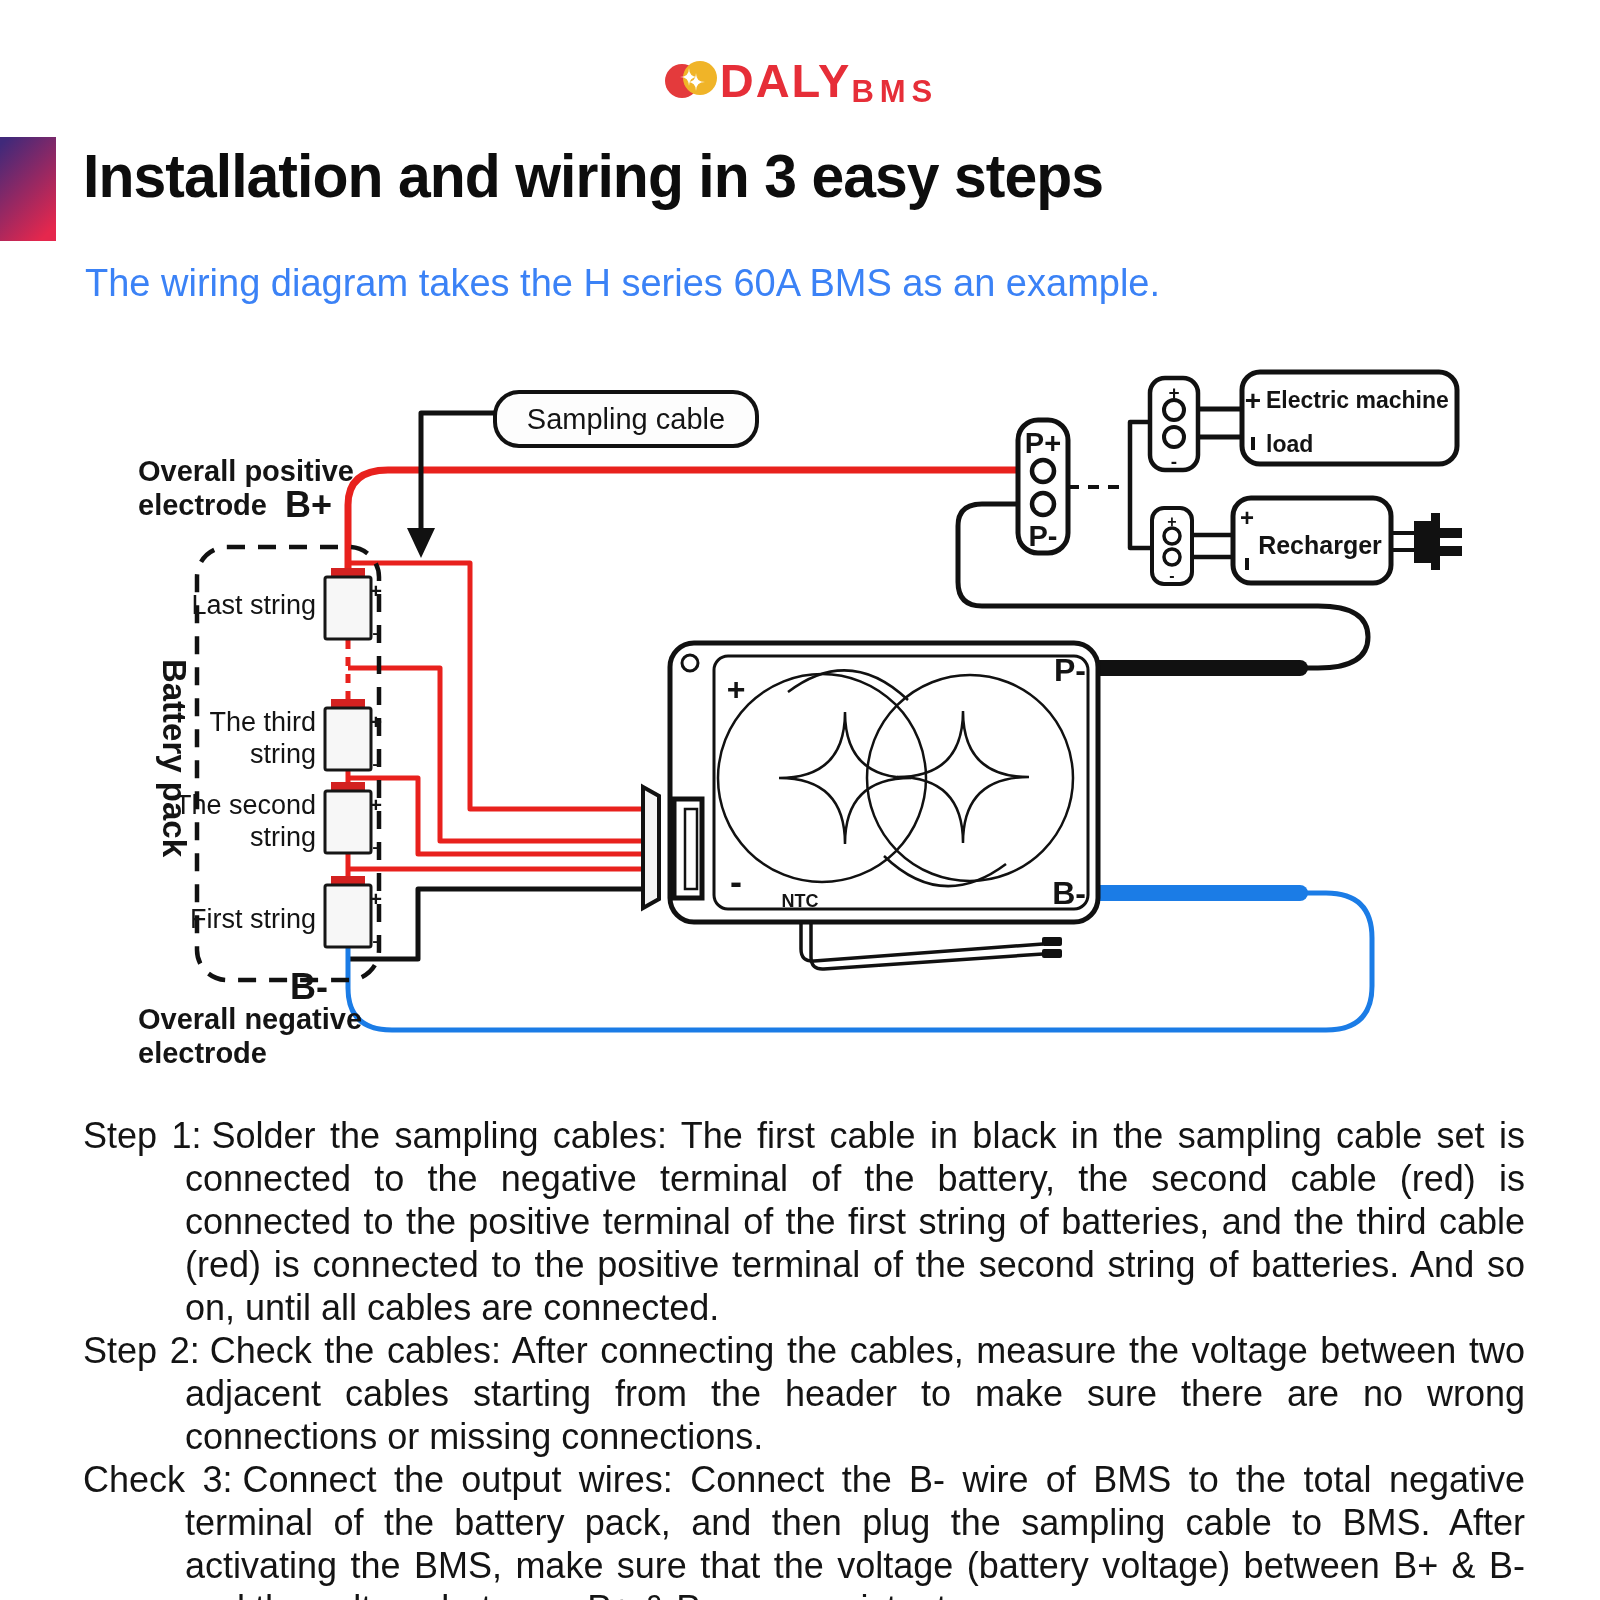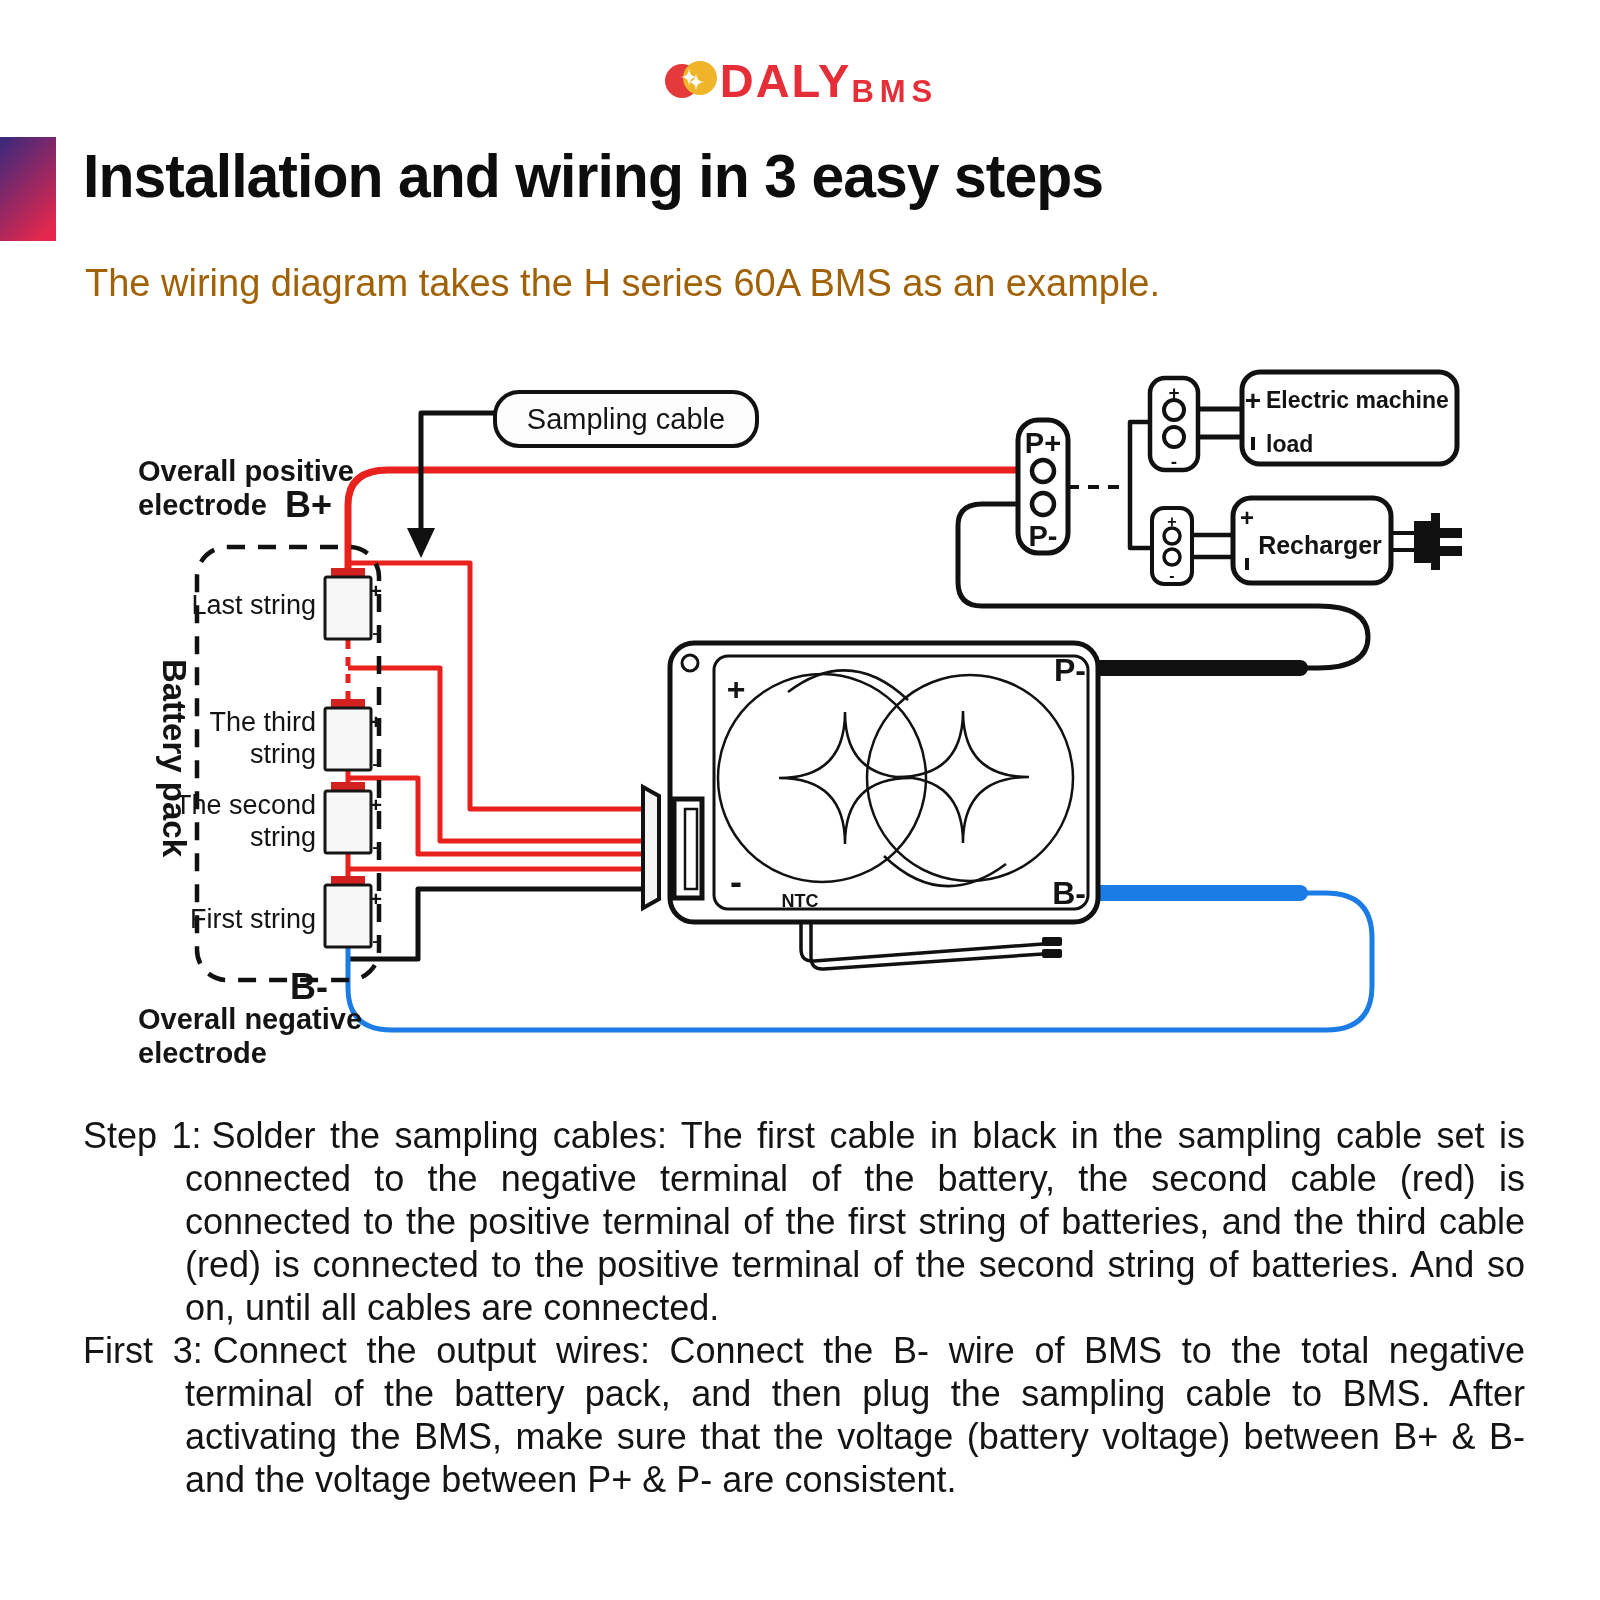--- a/index.html
+++ b/index.html
@@ -18,21 +18,21 @@
     position:absolute;left:0;top:137px;width:56px;height:104px;
     background:linear-gradient(135deg,#40297a 5%,#e5274d 90%);
   }
   .page-title{
     position:absolute;left:83px;top:140px;margin:0;
     font-size:62px;font-weight:700;letter-spacing:-1px;color:#0d0d0d;
     transform:scaleX(0.95);transform-origin:left top;white-space:nowrap;
   }
   .page-subtitle{
     position:absolute;left:85px;top:262px;margin:0;
-    font-size:38px;font-weight:400;color:#a16207;white-space:nowrap;
+    font-size:38px;font-weight:400;color:#3b82f6;white-space:nowrap;
   }
   svg.diagram{position:absolute;left:0;top:0;}
   svg text{font-family:"Liberation Sans","DejaVu Sans",sans-serif;fill:#141414;}
   .steps{
     position:absolute;left:83px;top:1114px;width:1442px;
     font-size:36px;line-height:43px;color:#141414;
   }
   .step{padding-left:102px;text-indent:-102px;text-align:justify;}
   .step-label{margin-right:10px;}
 </style>
@@ -221,15 +221,18 @@
     <rect x="1440" y="528" width="22" height="10" fill="#111"></rect>
     <rect x="1440" y="546" width="22" height="10" fill="#111"></rect>
   </g>
 </svg>
 
 <div class="steps">
   <div class="step">
     <span class="step-label">Step 1:</span><span class="step-text">Solder the sampling cables: The first cable in black in the sampling cable set is connected to the negative terminal of the battery, the second cable (red) is connected to the positive terminal of the first string of batteries, and the third cable (red) is connected to the positive terminal of the second string of batteries. And so on, until all cables are connected.</span>
   </div>
   <div class="step">
-    <span class="step-label">First 3:</span><span class="step-text">Connect the output wires: Connect the B- wire of BMS to the total negative terminal of the battery pack, and then plug the sampling cable to BMS. After activating the BMS, make sure that the voltage (battery voltage) between B+ &amp; B- and the voltage between P+ &amp; P- are consistent.</span>
+    <span class="step-label">Step 2:</span><span class="step-text">Check the cables: After connecting the cables, measure the voltage between two adjacent cables starting from the header to make sure there are no wrong connections or missing connections.</span>
+  </div>
+  <div class="step">
+    <span class="step-label">Check 3:</span><span class="step-text">Connect the output wires: Connect the B- wire of BMS to the total negative terminal of the battery pack, and then plug the sampling cable to BMS. After activating the BMS, make sure that the voltage (battery voltage) between B+ &amp; B- and the voltage between P+ &amp; P- are consistent.</span>
   </div>
 </div>
 
 </body></html>

